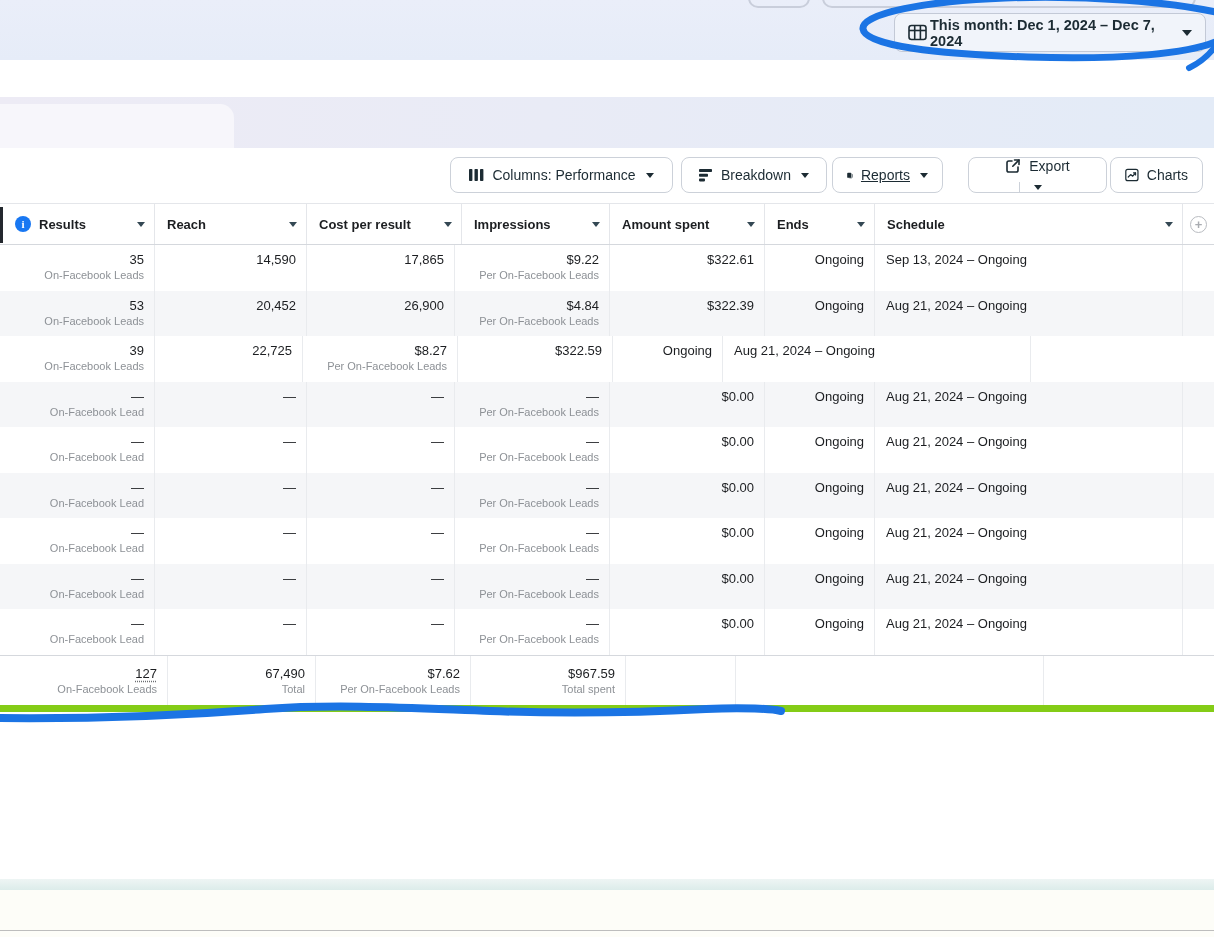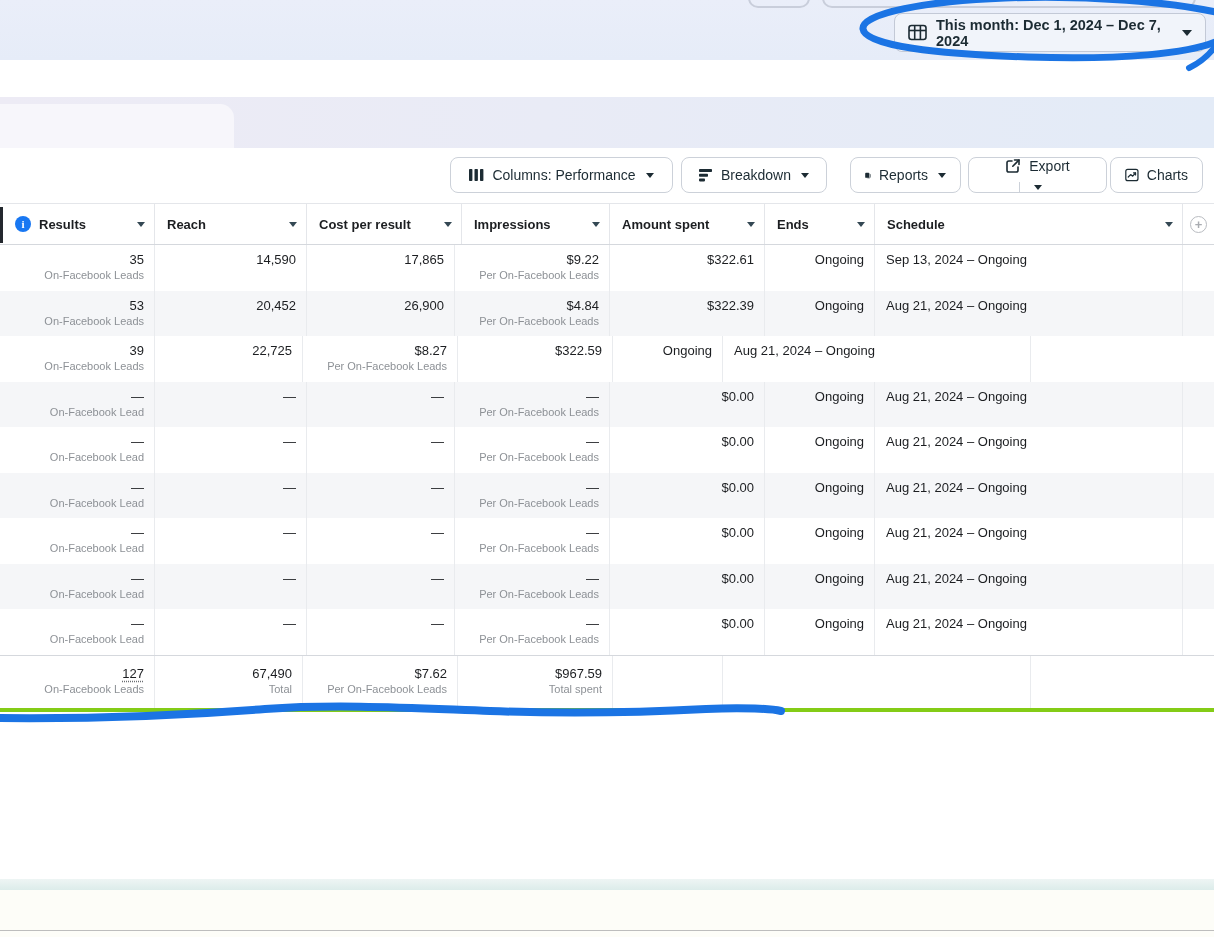--- a/index.html
+++ b/index.html
@@ -10,41 +10,41 @@
   }
 
   
   .topbar { position:absolute; left:0; top:0; width:1214px; height:60px;
     background:linear-gradient(#eaeef9,#e6ecf8); }
   .partial-box { position:absolute; border:2px solid #c9cedb; border-radius:10px; background:transparent; }
   .pb1 { left:748px; top:-30px; width:62px; height:38px; }
   .pb2 { left:822px; top:-32px; width:374px; height:40px; }
   .date-btn { position:absolute; left:894px; top:13px; width:312px; height:39px;
     background:#f1f4fa; border:1px solid #c3c9d6; border-radius:8px;
-    display:flex; align-items:center; gap:9px; padding:0 13px;
+    display:flex; align-items:center; gap:3px; padding:0 13px;
     font-size:14.5px; font-weight:700; color:#1c2b33; cursor:pointer; }
   .date-btn svg { flex:0 0 auto; }
   .caret { width:0; height:0; border-left:5px solid transparent; border-right:5px solid transparent;
     border-top:6px solid #1c2b33; margin-left:auto; }
 
   
   .band { position:absolute; left:0; top:97px; width:1214px; height:51px;
     background:linear-gradient(90deg,#edebf5 0%, #e9ebf6 45%, #e3ebf7 100%); }
   .tab { position:absolute; left:0; top:7px; width:234px; height:44px;
     background:#f7f6fb; border-top-right-radius:14px; }
 
   
   .btn { position:absolute; top:157px; height:36px; background:#fff;
     border:1px solid #ccd1d9; border-radius:8px; display:flex; align-items:center;
     justify-content:center; gap:8px; font-size:14px; font-weight:500; color:#1c2b33;
     cursor:pointer; padding:0 14px; }
   .btn .caret { margin-left:2px; border-top-width:5px; border-left-width:4.5px; border-right-width:4.5px; }
   .btn-columns   { left:450px; width:223px; }
   .btn-breakdown { left:681px; width:146px; }
-  .btn-reports   { left:850px; width:111px; }
+  .btn-reports   { left:832px; width:111px;text-decoration:underline; }
   .btn-export    { left:968px; width:139px; padding:0;flex-direction:column; }
   .btn-export .main { display:flex; align-items:center; gap:8px; padding:0 14px; height:100%; flex:1; }
   .btn-export .dd { width:38px; height:100%; border-left:1px solid #ccd1d9;
     display:flex; align-items:center; justify-content:center; }
   .btn-export .dd .caret { margin:0; }
   .btn-charts    { left:1110px; width:93px; }
 
   
   .table { position:absolute; left:0; top:203px; width:1214px; background:#fff; }
   .thead { display:flex; height:42px; align-items:stretch; background:#fff;
@@ -61,21 +61,21 @@
   .tr { display:flex; height:45.5px; font-size:13px; }
   .tr.stripe { background:#f5f6f8; }
   .td { display:flex; flex-direction:column; align-items:flex-end;
     padding:6px 10px 0 8px; border-right:1px solid #e9ebee; }
   .td.left { align-items:flex-start; padding-left:11px; }
   .v { line-height:17px; color:#1c1e21; }
   .s { font-size:11px; line-height:15px; color:#8d9196; margin-top:0; white-space:nowrap; }
   .dotted { text-decoration:underline dotted #6b6e72; text-underline-offset:3px; cursor:help; }
 
   .total { display:flex; height:57px; font-size:13px;
-    border-top:1px solid #d5d8dd; border-bottom:4px solid #84cc16; }
+    border-top:1px solid #d5d8dd; border-bottom:7px solid #84cc16;padding-left:13px; }
   .total .td { padding-top:9px; }
 
   .info-icon { width:16px; height:16px; border-radius:50%; background:#1877f2; color:#fff;
     font-size:11px; font-weight:700; display:inline-flex; align-items:center; justify-content:center;
     margin-right:8px; flex:0 0 auto; font-family:"Liberation Serif", serif; }
   .plus-icon { width:17px; height:17px; border-radius:50%; border:1.5px solid #b9bcc1;
     color:#a9acb1; display:flex; align-items:center; justify-content:center;
     font-size:13px; line-height:1; margin:0 auto; cursor:pointer; }
   .th.c7 { justify-content:center; padding:0; }
 

